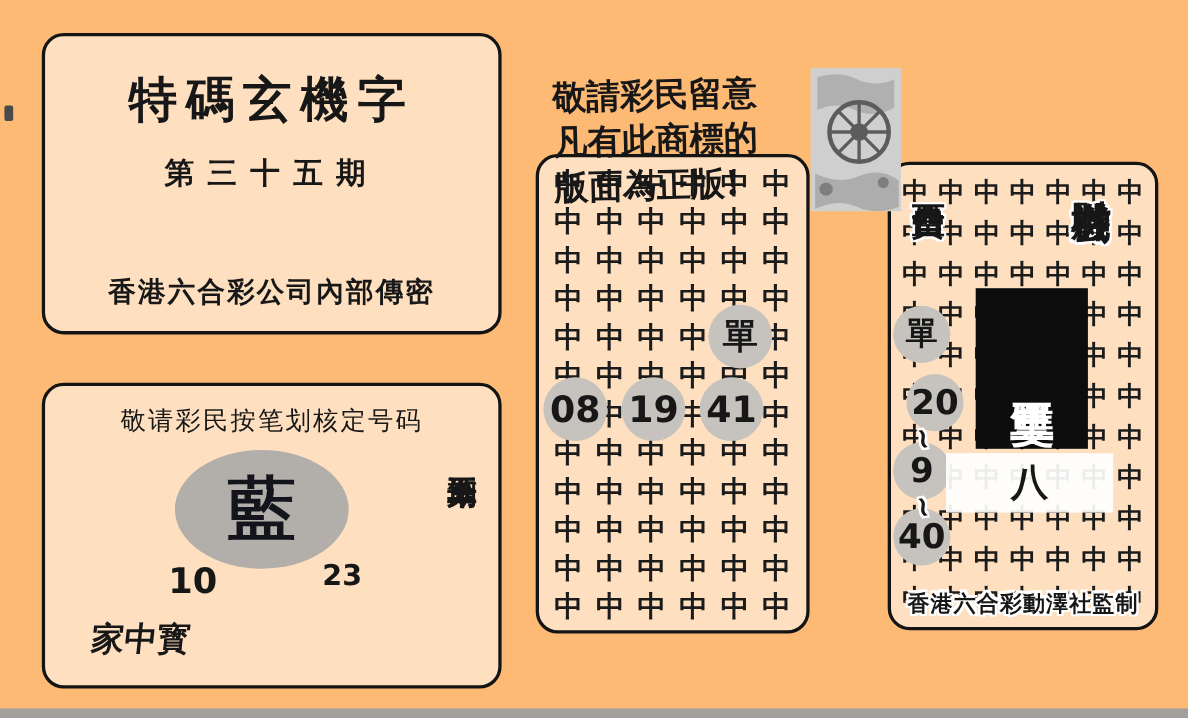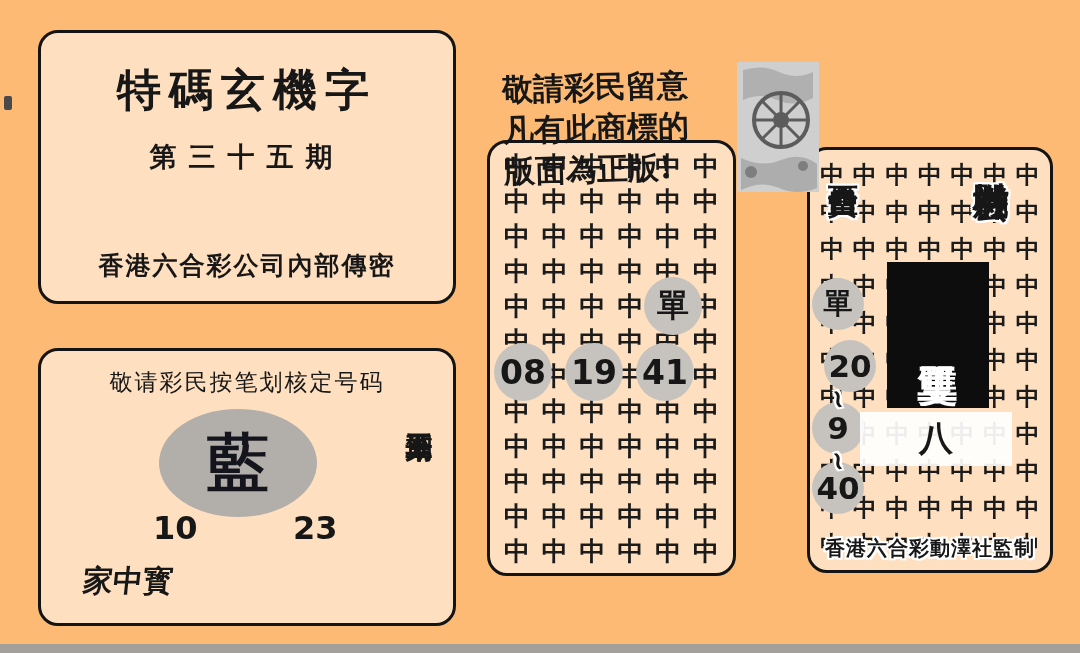--- a/index.html
+++ b/index.html
@@ -36,21 +36,21 @@
   
   .p2{left:38px;top:348px;width:412px;height:272px;}
   .p2-instruction{top:16px;font-size:23px;font-weight:400;letter-spacing:2px;}
   .p2-oval{
     position:absolute;left:118px;top:58px;width:158px;height:108px;
     background:#b2aeaa;border-radius:50%;
     display:flex;align-items:center;justify-content:center;
   }
   .p2-oval-char{font-size:62px;font-weight:900;color:#14141c;}
   .p2-num-left{position:absolute;left:66px;top:158px;font-size:32px;font-weight:700;margin-left:46px;}
-  .p2-num-right{position:absolute;left:252px;top:158px;font-size:32px;font-weight:700;}
+  .p2-num-right{position:absolute;left:252px;top:158px;font-size:26px;font-weight:700;}
   .p2-issue-v{position:absolute;right:16px;top:62px;height:180px;font-size:27px;font-weight:800;}
   .p2-signature{position:absolute;left:42px;top:210px;font-size:30px;font-weight:900;transform:skewX(-6deg);}
 
   
   .notice{
     position:absolute;left:503px;top:66px;width:250px;z-index:6;
     font-size:31px;line-height:41px;font-weight:700;transform:rotate(-1.5deg);
   }
 
   

